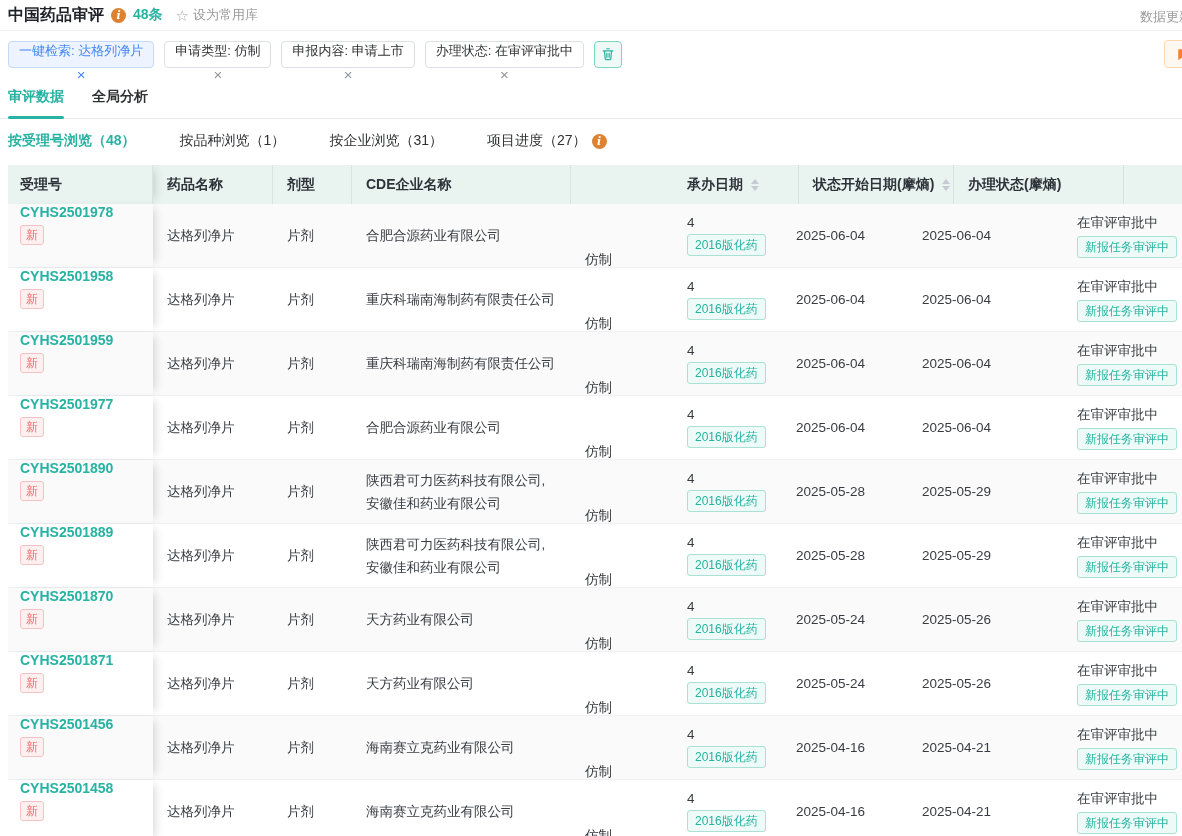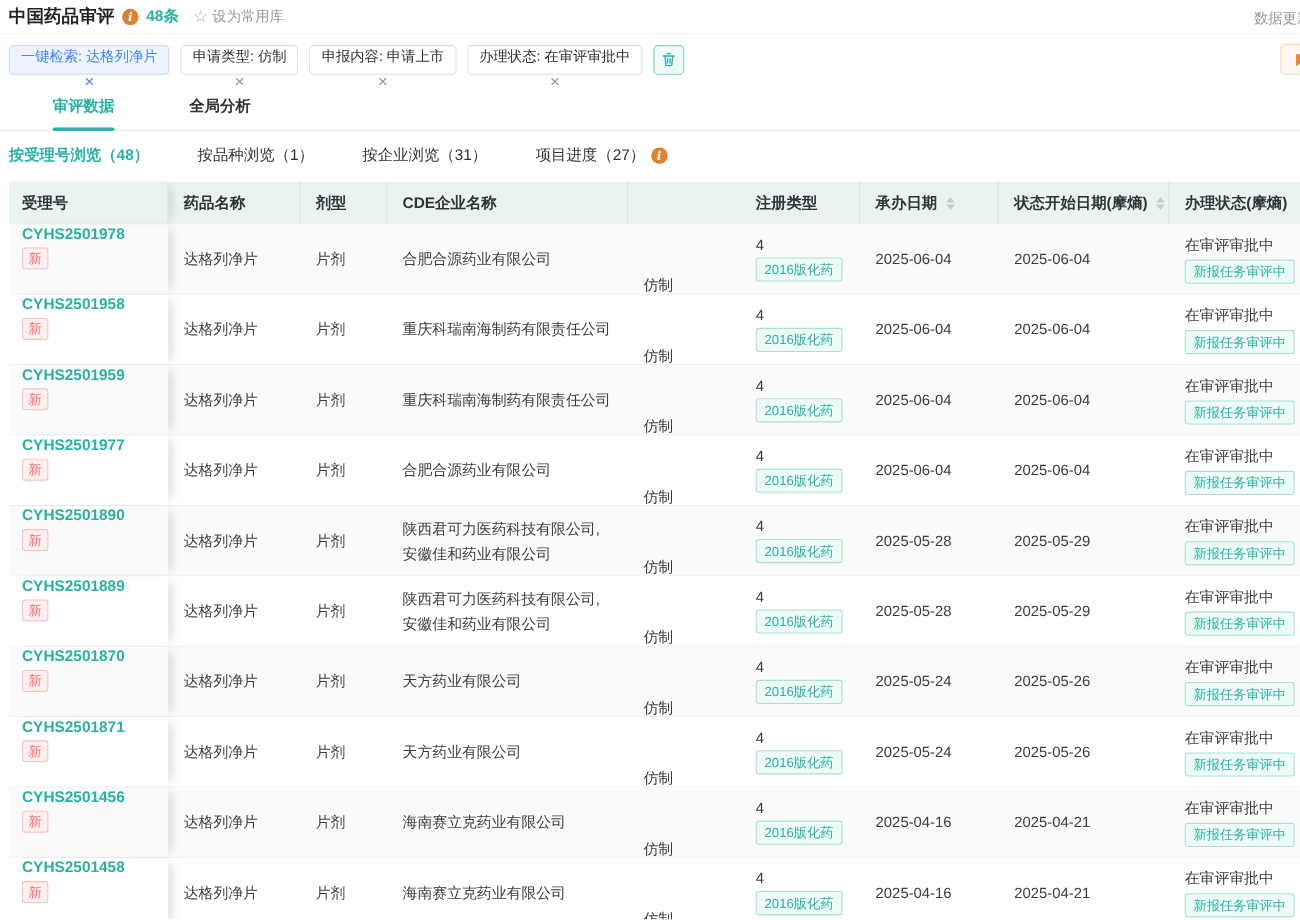--- a/index.html
+++ b/index.html
@@ -30,21 +30,21 @@
   .ftag.primary .x { color:var(--filter-blue,#4386f5); }
   .trash-btn { width:28px; height:27px; display:inline-flex; align-items:center; justify-content:center;
     border:1px solid #7fd4c6; background:#effaf7; border-radius:4px; color:var(--accent-teal,#27b2a2); cursor:pointer; }
   .subscribe { position:absolute; left:1164px; top:50%; transform:translateY(-50%);
     display:inline-flex; align-items:center; gap:5px; height:28px; padding:0 12px;
     border:1px solid var(--orange-border,#fcd9b2); background:var(--orange-bg,#fff8f1);
     color:var(--orange,#f87e27); border-radius:4px; font-size:13px; white-space:nowrap; cursor:pointer; }
 
   
   .tabs { display:flex; gap:28px; padding:0 8px; border-bottom:1px solid #e7eaee; }
-  .tab { position:relative; padding:11px 0 12px; font-size:14px; font-weight:700; color:#303133; cursor:pointer;margin-left:40px; }
+  .tab { position:relative; padding:11px 0 12px; font-size:14px; font-weight:700; color:#303133; cursor:pointer; }
   .tab.active { color:var(--accent-teal,#27b2a2); }
   .tab.active::after { content:""; position:absolute; left:0; right:0; bottom:-1px; height:3px;
     border-radius:2px; background:var(--accent-teal,#27b2a2); }
 
   
   .subtabs { display:flex; align-items:center; gap:44px; padding:13px 8px 15px; font-size:14px; color:#303133; }
   .subtab { display:inline-flex; align-items:center; gap:5px; cursor:pointer; white-space:nowrap; }
   .subtab.active { color:var(--accent-teal,#27b2a2); font-weight:700; }
 
   
@@ -141,21 +141,20 @@
   </div>
 
   <div class="table-wrap">
     <div class="ttable">
       <div class="thead">
         <div class="hcell c0 fixed">受理号</div>
         <div class="hcell c1">药品名称</div>
         <div class="hcell c2">剂型</div>
         <div class="hcell c3">CDE企业名称</div>
         <div class="hcell c4">申请类型</div>
-        <div class="hcell c5">注册类型</div>
         <div class="hcell c6">
           <span>承办日期</span>
           <span class="sort">
               <i class="up"></i>
               <i class="down"></i>
             </span>
         </div>
         <div class="hcell c7">
           <span>状态开始日期(摩熵)</span>
           <span class="sort">

